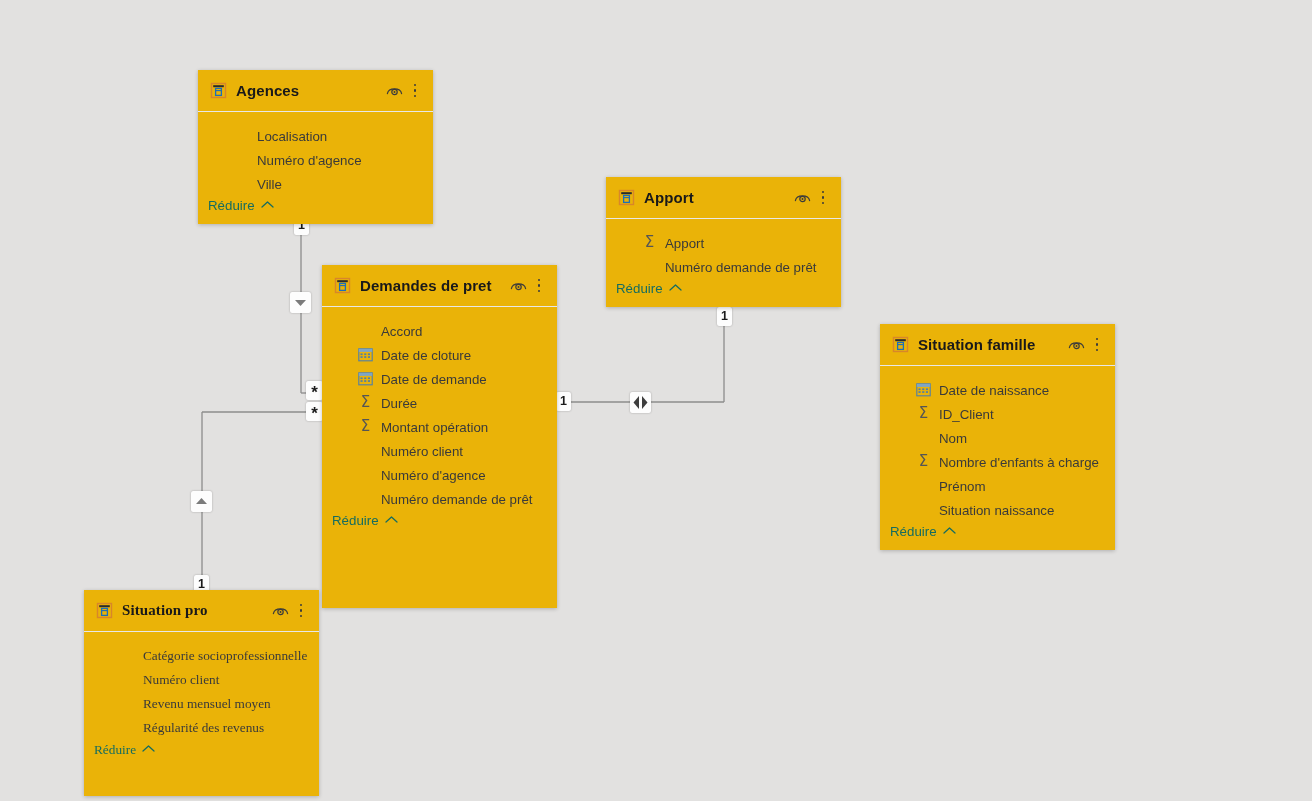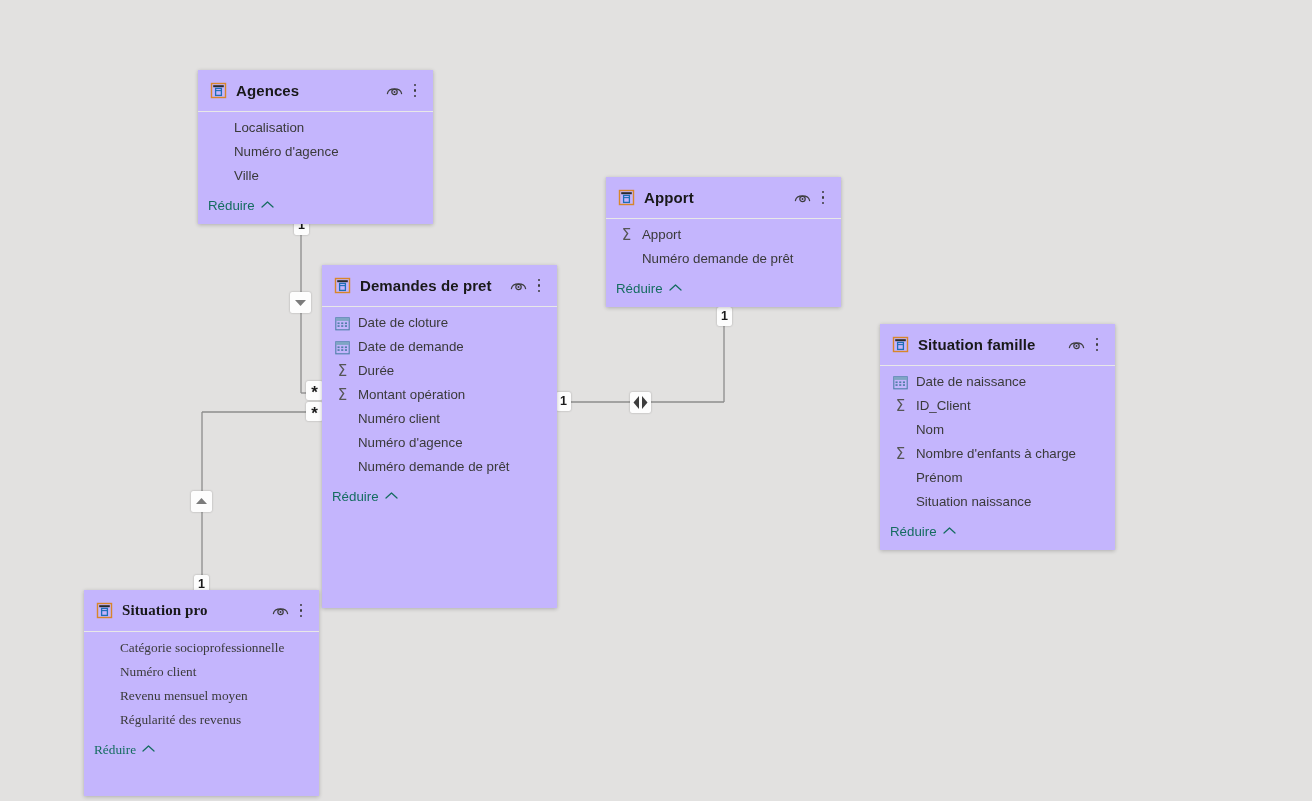--- a/index.html
+++ b/index.html
@@ -61,21 +61,21 @@
   }
   .badge-arrow {
     width: 21px;
     height: 21px;
   }
   .badge-arrow svg { display: block; }
 
   
   .table-card {
     position: absolute;
-    background: #c4b5fd;
+    background: #eab308;
     box-shadow: 0 1.4px 4px rgba(0,0,0,0.22), 0 0.2px 1px rgba(0,0,0,0.12);
     box-sizing: border-box;
     overflow: hidden;
   }
 
   .card-header {
     display: flex;
     align-items: center;
     height: 42px;
     padding: 0 10px 0 12px;
@@ -128,24 +128,25 @@
     height: 2.6px;
     border-radius: 50%;
     background: #3b3b3b;
   }
 
   .field-list {
     padding: 8px 0 0 0;
   }
   .field-row {
     display: flex;
-    align-items: flex-start;
+    align-items: flex-end;
     height: 24px;
-    padding-left: 12px;
+    padding-left: 6px;
     box-sizing: border-box;
+    margin-left: 29px;
   }
   .field-icon {
     width: 17px;
     height: 17px;
     flex: 0 0 auto;
     margin-right: 7px;
     display: flex;
     align-items: center;
     justify-content: center;
   }
@@ -338,20 +339,24 @@
               </svg>
             </span>
             <span class="kebab-icon">
               <i></i>
               <i></i>
               <i></i>
             </span>
           </span>
         </div>
         <div class="field-list">
+          <div class="field-row">
+            <span class="field-icon blank"></span>
+            <span class="field-name">Accord</span>
+          </div>
           <div class="field-row">
             <span class="field-icon">
               <svg width="15" height="15" viewBox="0 0 15 15">
                 <rect x="0.8" y="1.8" width="13.4" height="12" fill="none" stroke="#4f7fa8" stroke-width="1.1"></rect>
                 <rect x="0.8" y="1.8" width="13.4" height="3.1" fill="#7fa5c4"></rect>
                 <g fill="#4f7fa8">
                   <rect x="2.5" y="6.4" width="2.1" height="1.7"></rect>
                   <rect x="6.2" y="6.4" width="2.1" height="1.7"></rect>
                   <rect x="9.9" y="6.4" width="2.1" height="1.7"></rect>
                   <rect x="2.5" y="9.2" width="2.1" height="1.7"></rect>

